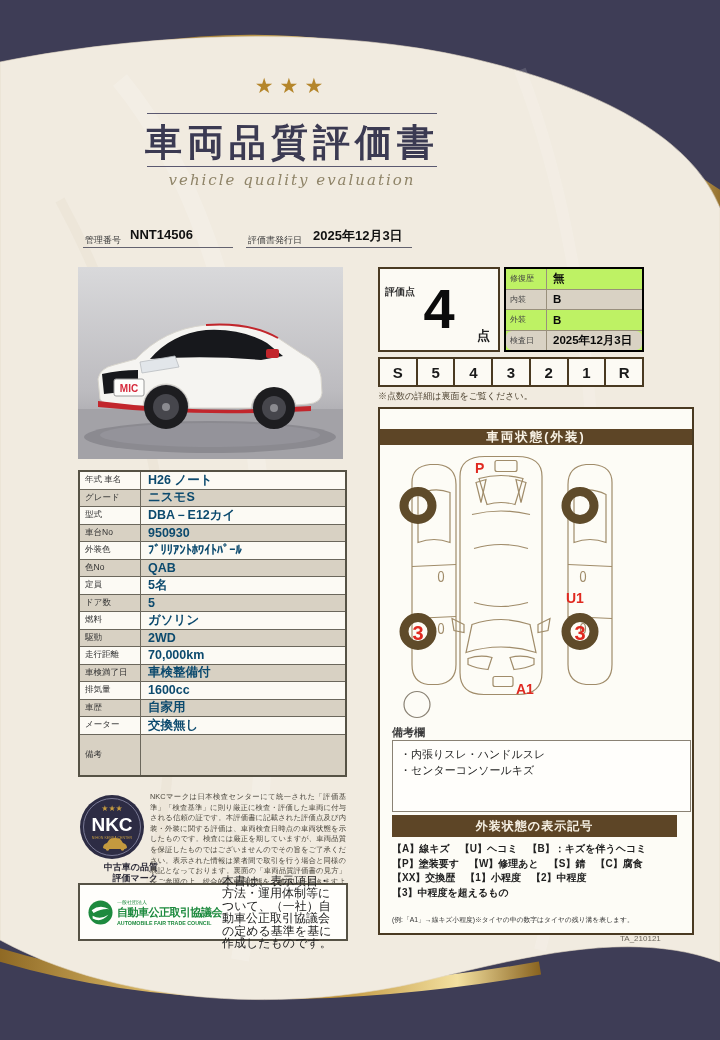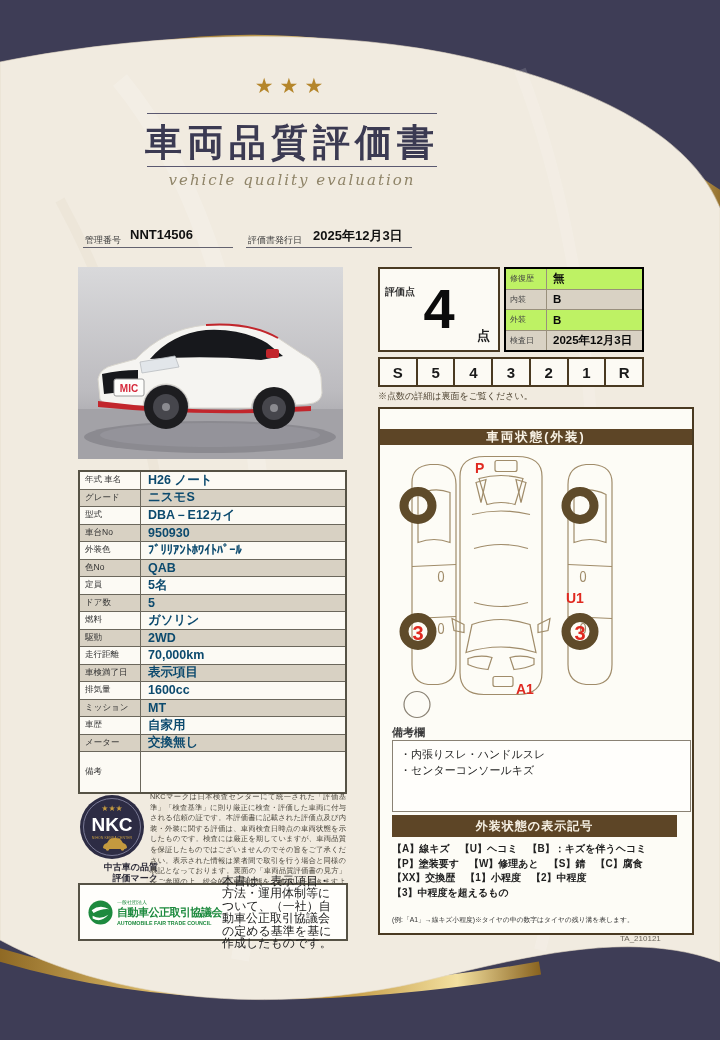--- a/index.html
+++ b/index.html
@@ -19,21 +19,21 @@
   
   .photo{left:78px;top:267px;width:265px;height:192px;}
   
   .scorebox{left:378px;top:267px;width:118px;height:81px;border:2px solid #4a3a22;background:#fcfaf4;}
   .score-label{left:5px;top:16px;font-size:10px;font-weight:bold;color:#333;}
   .score-value{left:0;top:2px;width:118px;text-align:center;font-size:56px;font-weight:bold;color:#0b0b0b;line-height:76px;}
   .score-unit{right:8px;bottom:5px;font-size:13px;font-weight:bold;color:#222;}
   .minitable{left:504px;top:267px;width:136px;height:81px;border:2px solid #000000;background:#bef264;
              display:flex;flex-direction:column;justify-content:center;}
   .mini-row{flex:1;display:flex;align-items:center;border-bottom:1px solid #99907c;}
-  .minitable div.mini-row:last-of-type{border-bottom:none;}
+  .minitable div.mini-row:last-of-type{border-bottom:none;border-radius:6px;}
   .minitable div.mini-row:nth-of-type(even){background:#d9d2c4;}
   .mini-label{width:36px;font-size:8px;color:#444;padding-left:4px;flex:none;border-right:1px solid #99907c;height:100%;display:flex;align-items:center;}
   .mini-value{font-size:11.5px;font-weight:bold;color:#0a0a0a;padding-left:6px;white-space:nowrap;}
   .scale{left:378px;top:357px;width:262px;height:26px;border:2px solid #4a3a22;background:#fcfaf4;display:flex;}
   .scale span{flex:1;border-right:2px solid #4a3a22;display:flex;align-items:center;justify-content:center;
               font-size:15px;font-weight:bold;color:#1a1a1a;}
   .scale span:last-of-type{border-right:none;}
   .scale-note{left:378px;top:390px;font-size:9px;color:#4a3f2c;}
   
   .panel{left:378px;top:407px;width:312px;height:524px;border:2px solid #4a3a22;background:#fdfcf6;}
@@ -305,32 +305,28 @@
         <span class="spec-value">2WD</span>
       </div>
 
       <div class="spec-row">
         <span class="spec-label">走行距離</span>
         <span class="spec-value">70,000km</span>
       </div>
 
       <div class="spec-row">
         <span class="spec-label">車検満了日</span>
-        <span class="spec-value">表示項目</span>
+        <span class="spec-value">車検整備付</span>
       </div>
 
       <div class="spec-row">
         <span class="spec-label">排気量</span>
         <span class="spec-value">1600cc</span>
       </div>
 
-      <div class="spec-row">
-        <span class="spec-label">ミッション</span>
-        <span class="spec-value">MT</span>
-      </div>
 
       <div class="spec-row">
         <span class="spec-label">車歴</span>
         <span class="spec-value">自家用</span>
       </div>
 
       <div class="spec-row">
         <span class="spec-label">メーター</span>
         <span class="spec-value">交換無し</span>
       </div>

